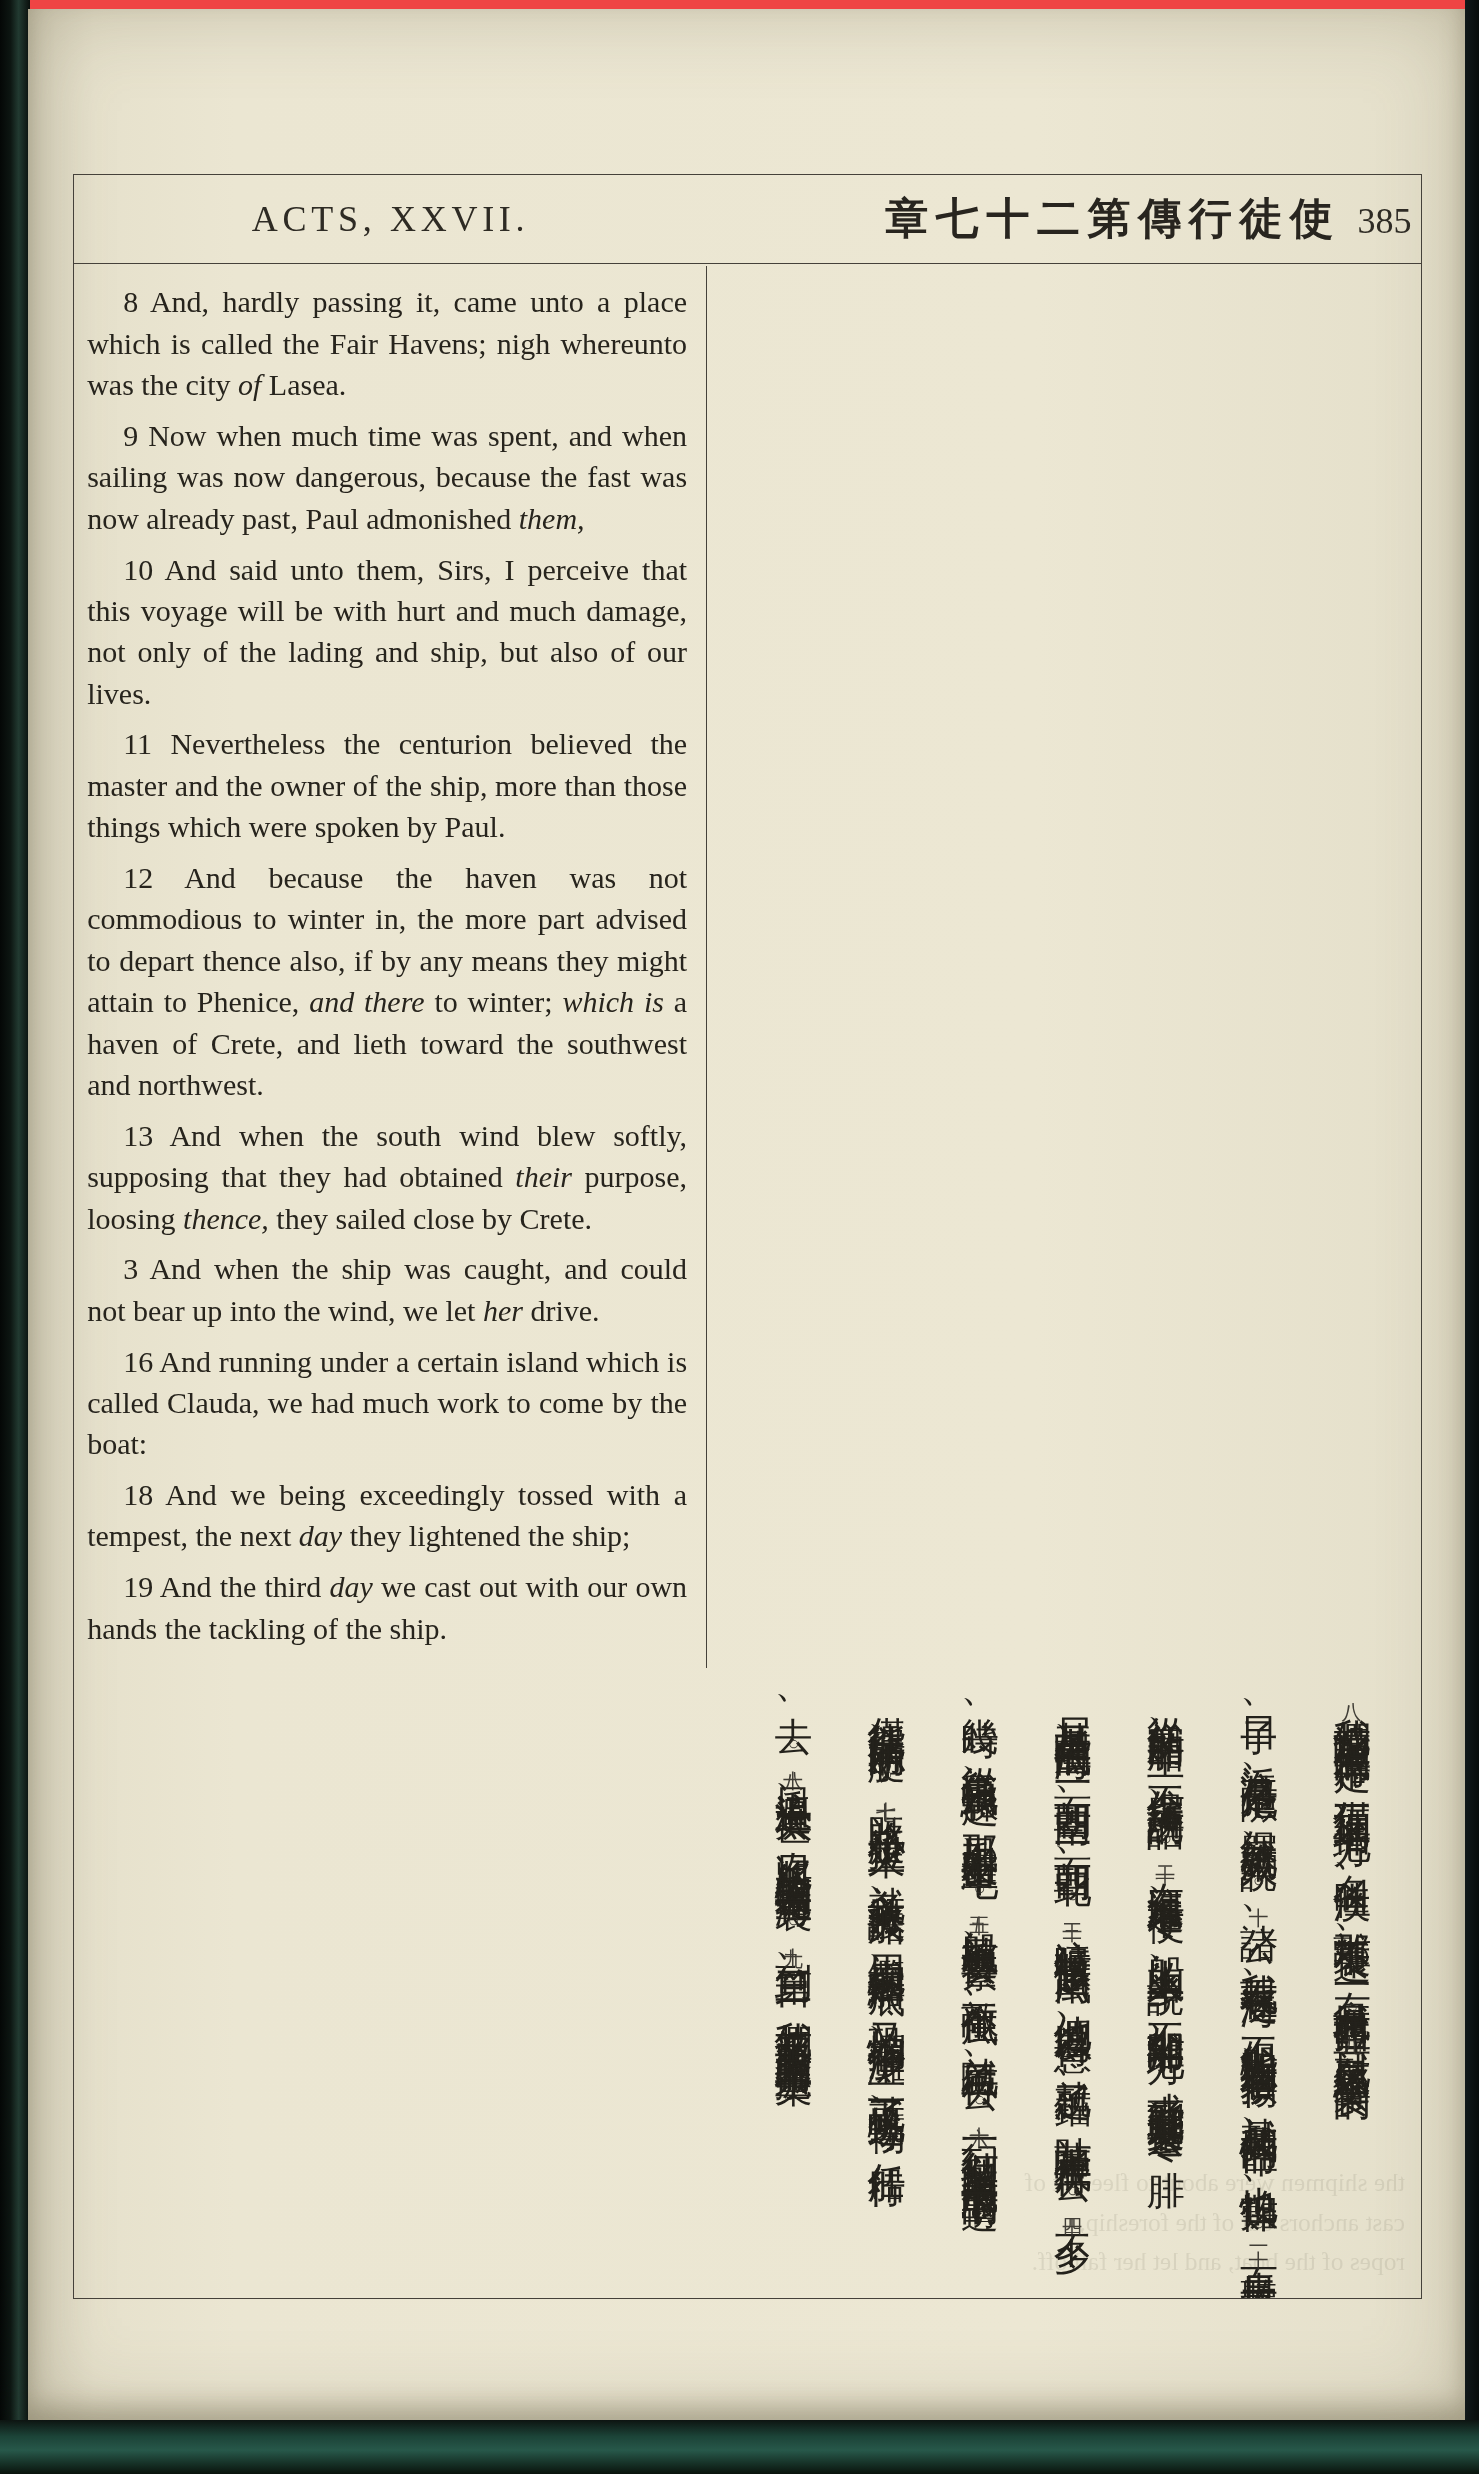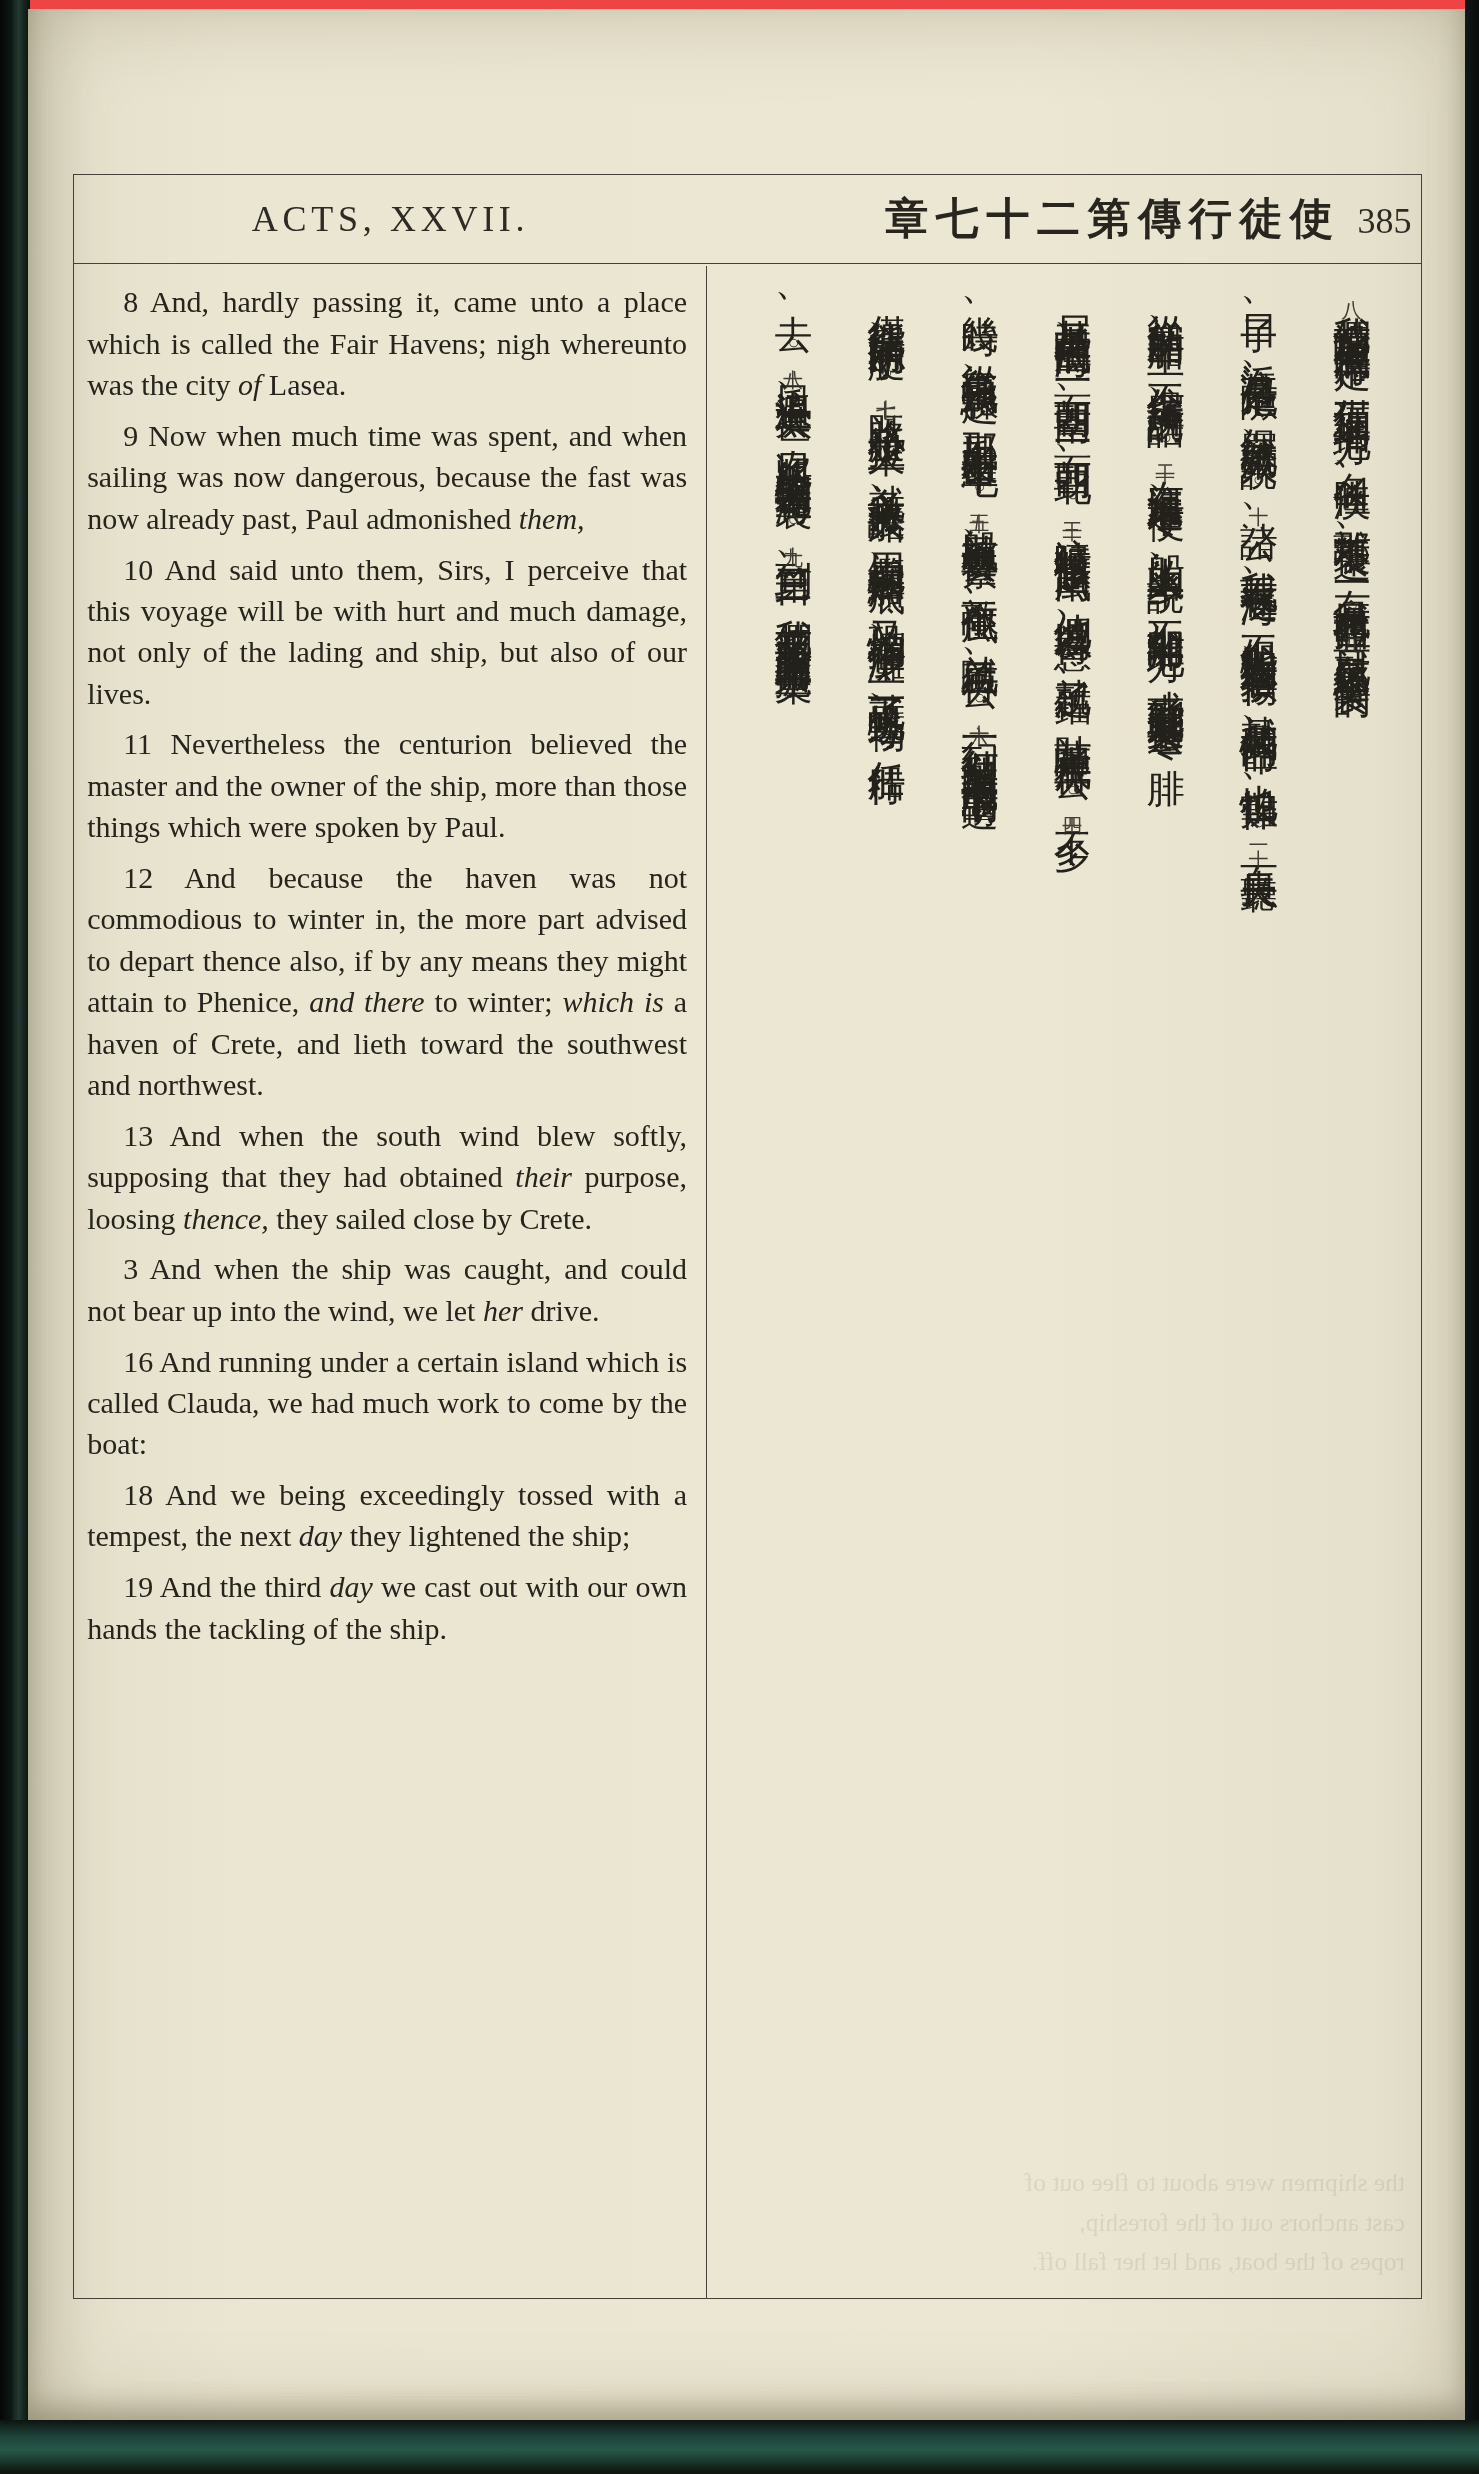--- a/index.html
+++ b/index.html
@@ -48,20 +48,21 @@
     display: flex; align-items: center; gap: 17px;
   }
   .h-zh {
     font-size: 43px; font-weight: bold; letter-spacing: 7.6px; color: #28251f;
     font-family: "Liberation Serif", serif;
   }
   .h-num { font-size: 36px; color: #2e2b24; padding-top: 3.8px; }
   .cols {
     position: absolute; left: 0; right: 0; top: 91px; bottom: 0;
     display: flex;
+    flex-direction: column;
   }
   .en-panel {
     width: 47%;
     border-right: 1.9px solid #45413a;
     padding: 15px 19px 9.4px 13.2px;
     overflow: hidden;
   }
   .verse {
     font-size: 30px; line-height: 1.38; text-align: justify;
     margin: 0 0 9.4px; text-indent: 1.2em; color: #27241d;

